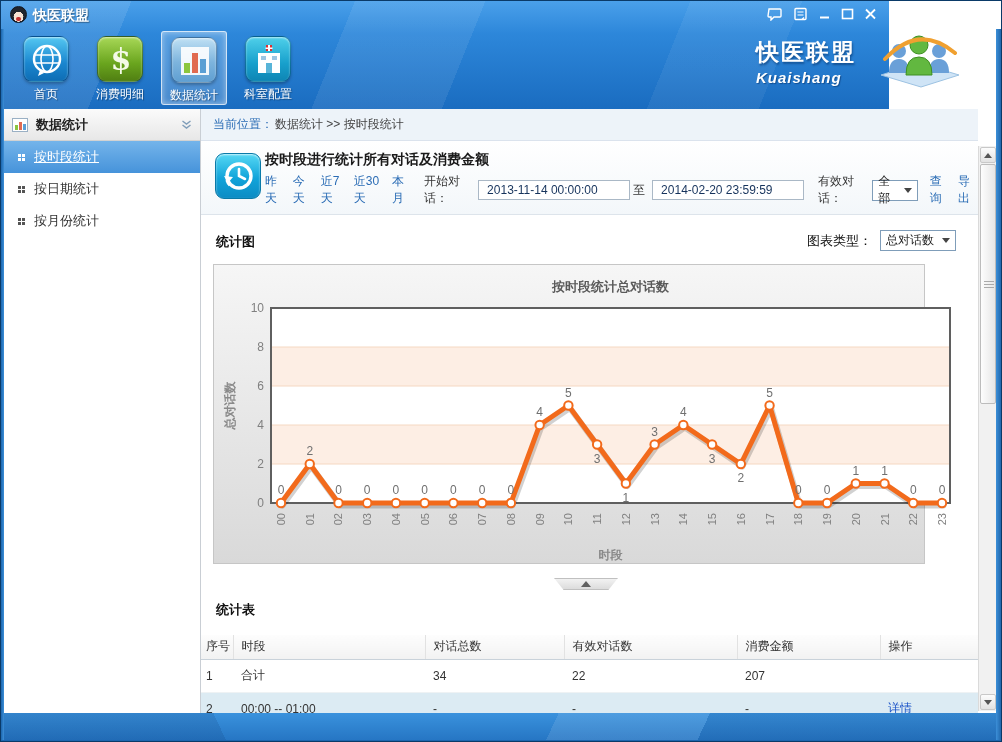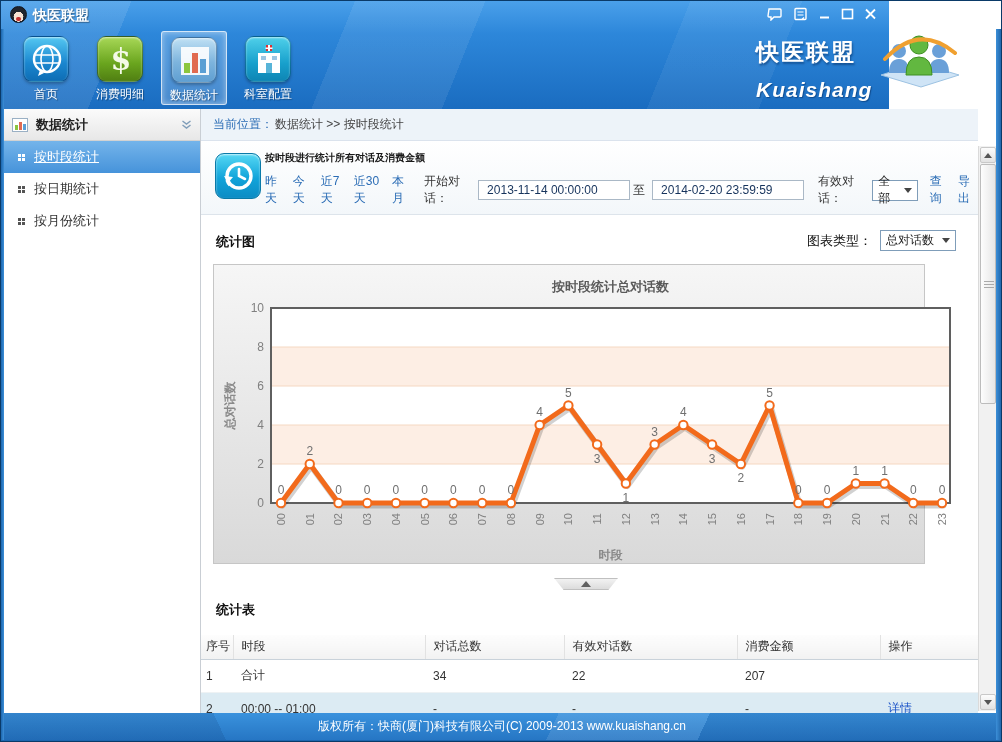--- a/index.html
+++ b/index.html
@@ -31,21 +31,21 @@
   .tool-tile svg { position:absolute; left:0; top:0; }
   .tool-label { margin-top:4px; color:#fff; font-size:12px; text-shadow:1px 1px 1px rgba(0,0,0,0.35); }
   .tile-home    { background:linear-gradient(180deg,#55c8f2,#1a86cf 60%,#0e6db4); }
   .tile-money   { background:linear-gradient(180deg,#a8d857,#6aa51e 60%,#507f12); }
   .tile-stats   { background:linear-gradient(180deg,#bfe0f4,#7db4dd 55%,#5f9fd2); }
   .tile-dept    { background:linear-gradient(180deg,#4fd0ea,#18a0cc 60%,#0e85b4); }
 
   
   .brand { position:absolute; top:36px; left:755px; color:#fff; }
   .brand-cn { font-size:23px; font-weight:bold; letter-spacing:2px; text-shadow:1px 2px 2px rgba(0,40,90,0.5); }
-  .brand-en { font-size:21px; font-weight:bold; font-style:italic; letter-spacing:1px; margin-top:10px;
+  .brand-en { font-size:15px; font-weight:bold; font-style:italic; letter-spacing:1px; margin-top:1px;
     text-shadow:1px 1px 1px rgba(0,40,90,0.5); }
   .brand-icon { position:absolute; top:28px; left:868px; }
 
   
   .sidebar { position:absolute; left:3px; top:108px; width:197px; height:604px; background:#fff;
     border-right:1px solid #c9ced4; }
   .side-header { height:32px; background:linear-gradient(180deg,#fbfbfb,#e7e7e7); border-bottom:1px solid #d2d2d2;
     display:flex; align-items:center; padding:0 8px; cursor:pointer; }
   .side-header .hd-label { font-size:13px; font-weight:bold; color:#222; margin-left:8px; flex:1; }
   .side-item { height:32px; display:flex; align-items:center; padding-left:30px; font-size:13px; color:#333;
@@ -57,21 +57,21 @@
   .content { position:absolute; left:200px; top:108px; width:777px; height:604px; background:#fff; }
   .breadcrumb { height:32px; background:#edf3f9; border-bottom:1px solid #dbe3ed; display:flex;
     align-items:center; padding-left:12px; font-size:12px; }
   .breadcrumb .pre { color:#2a6cb5; }
   .breadcrumb .path { color:#444; margin-left:2px; }
 
   .filter-panel { height:74px; background:linear-gradient(180deg,#ffffff,#f3f7fa); border-bottom:1px solid #dde4eb; position:relative; }
   .time-tile { position:absolute; left:14px; top:12px; width:46px; height:46px; border-radius:9px;
     background:linear-gradient(180deg,#55d8f4,#12a4da 55%,#0c8cc4); border:1px solid #0a7aa8;
     box-shadow:inset 0 1px 2px rgba(255,255,255,0.7); }
-  .filter-title { position:absolute; left:64px; top:10px; font-size:10px; font-weight:bold; color:#1a1a1a; }
+  .filter-title { position:absolute; left:64px; top:10px; font-size:14px; font-weight:bold; color:#1a1a1a; }
   .filter-row { position:absolute; left:64px; top:38px; height:22px; display:flex; align-items:center; font-size:12px; color:#333; }
   .q-link { color:#2a6cb5; margin-right:9px; cursor:pointer; }
   .fl-label { margin-left:4px; }
   .date-input { width:152px; height:20px; border:1px solid #aab8c6; background:#fff; color:#16335c;
     font-size:12px; font-family:"Liberation Sans",sans-serif; padding:0 8px; margin-left:4px; }
   .to-label { margin:0 3px; }
   .mini-select { height:21px; border:1px solid #7f9db9; background:#fff; display:inline-flex; align-items:center;
     padding:0 5px; cursor:pointer; font-size:12px; color:#222; margin-left:4px; }
   .mini-select .arr { width:0; height:0; border-left:4px solid transparent; border-right:4px solid transparent;
     border-top:5px solid #444; margin-left:8px; }
@@ -467,18 +467,17 @@
     <div class="vs-thumb">
         <span class="vs-grip"></span>
       </div>
     <div class="vs-btn vs-down">
         <span class="tri-down"></span>
       </div>
   </div>
 
   <div class="footer">
     <div class="fdiag"></div>
-    <span style="position:relative;">版权所有：快商(厦门)科技有限公司(C) 2009-2013 www.kuaishang.cn</span>
   </div>
   <div class="frame-l"></div>
   <div class="frame-r"></div>
   <div class="frame-b"></div>
 </div>
 
 </body></html>

